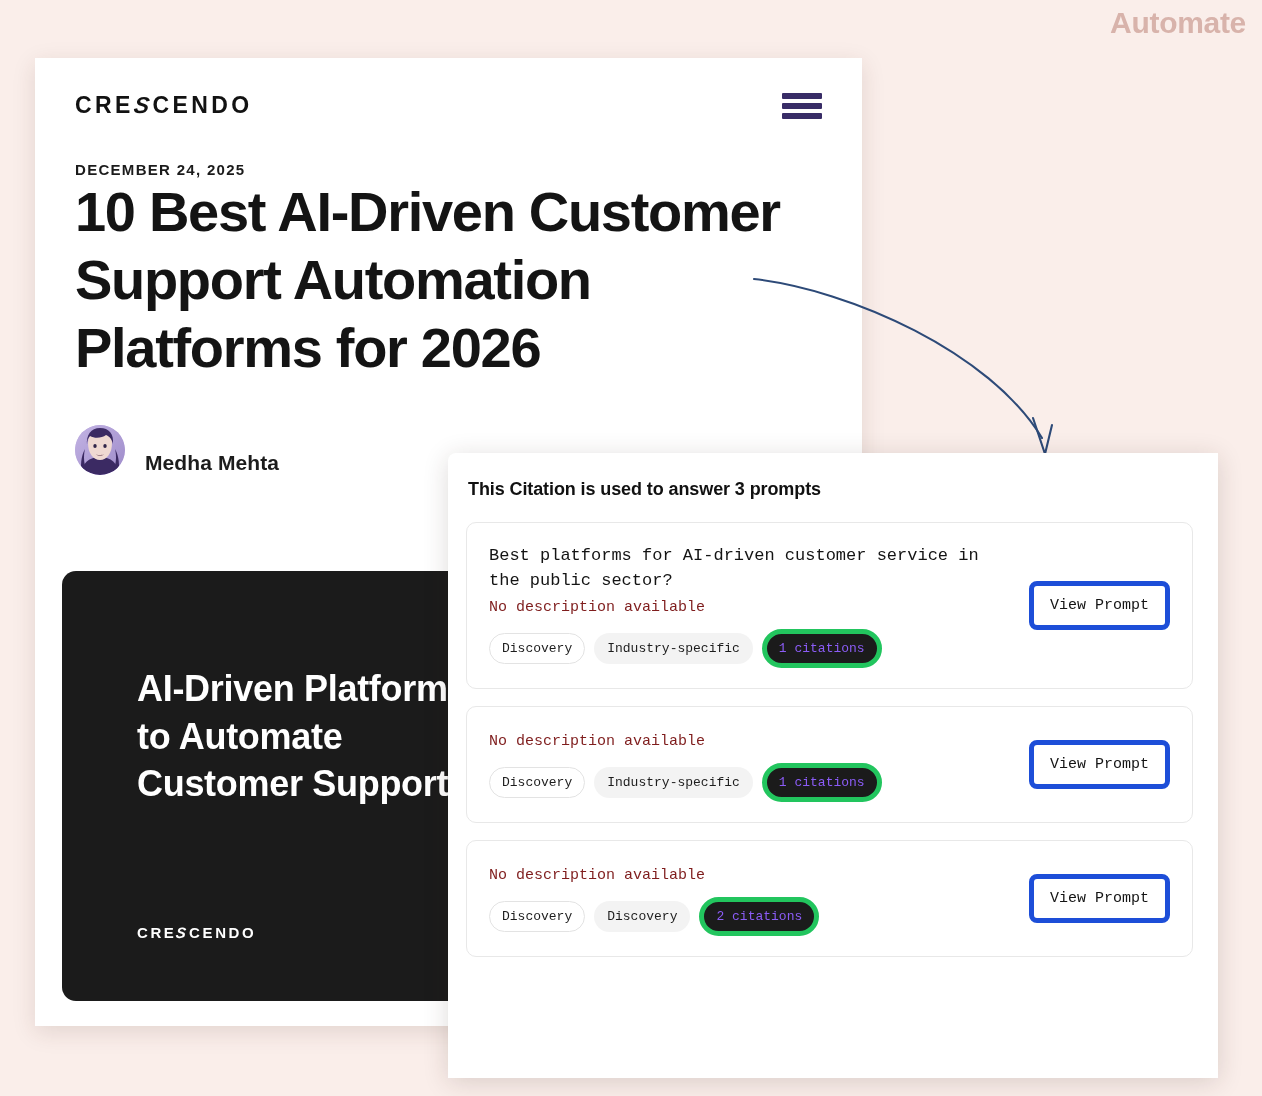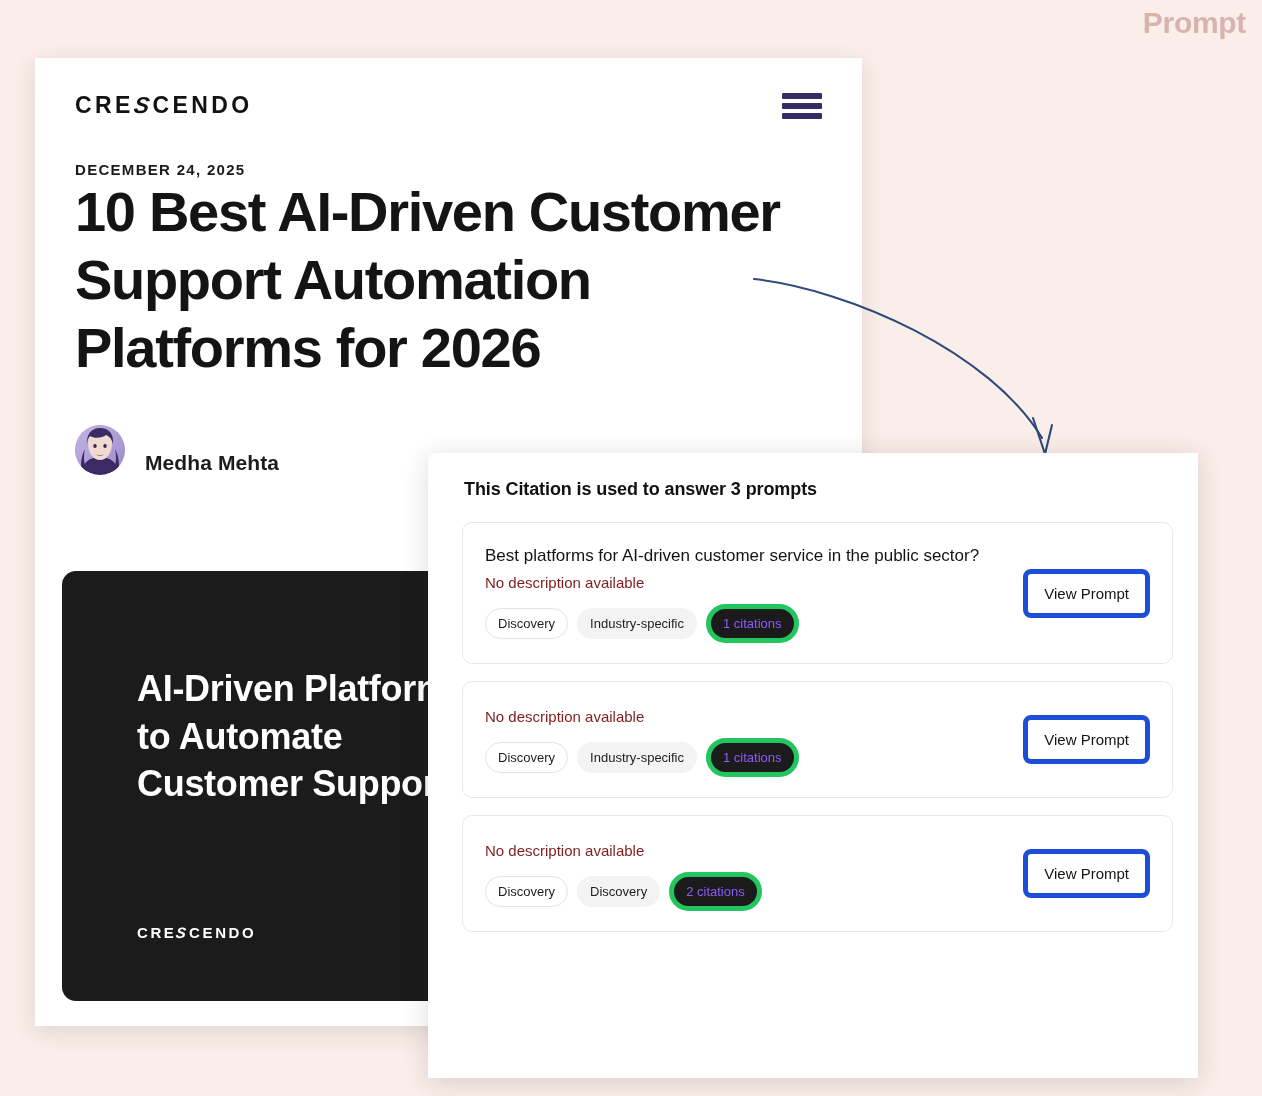--- a/index.html
+++ b/index.html
@@ -169,28 +169,28 @@
     left: 740px;
     top: 262px;
     width: 330px;
     height: 215px;
     pointer-events: none;
   }
 
   
   .citation-panel {
     position: absolute;
-    left: 428px;
+    left: 448px;
     top: 453px;
     width: 770px;
     height: 625px;
     background: #ffffff;
     border-radius: 8px 0 0 0;
     box-shadow: 0 4px 26px rgba(50, 30, 25, 0.16);
-    padding: 18px 25px 0 34px;
+    padding: 18px 25px 0 18px;
     overflow: hidden;
   }
 
   .panel-heading {
     font-size: 18px;
     font-weight: 700;
     color: #111111;
     letter-spacing: -0.1px;
     padding: 8px 0 0 2px;
   }
@@ -203,20 +203,21 @@
   }
 
   .prompt-card {
     border: 1px solid #e8e8e8;
     border-radius: 10px;
     padding: 20px 22px 20px 22px;
     display: flex;
     align-items: flex-start;
     gap: 16px;
     background: #fff;
+    font-family: Liberation Mono, monospace;
   }
 
   .prompt-main { flex: 1 1 auto; min-width: 0; }
 
   .prompt-question {
     font-size: 17px;
     line-height: 1.48;
     color: #141414;
     max-width: 520px;
   }
@@ -268,21 +269,21 @@
     border-radius: 8px;
     padding: 11px 16px;
     cursor: pointer;
     white-space: nowrap;
     font-family: inherit;
   }
 </style>
 </head>
 <body>
 
-<div class="watermark">Prompt</div>
+<div class="watermark">Automate</div>
 
 <div class="article-card">
 
   <div class="article-header">
     <div class="brand-logo">
         <span>CRE</span>
         <span class="slash-s">S</span>
         <span>CENDO</span>
       </div>
 

